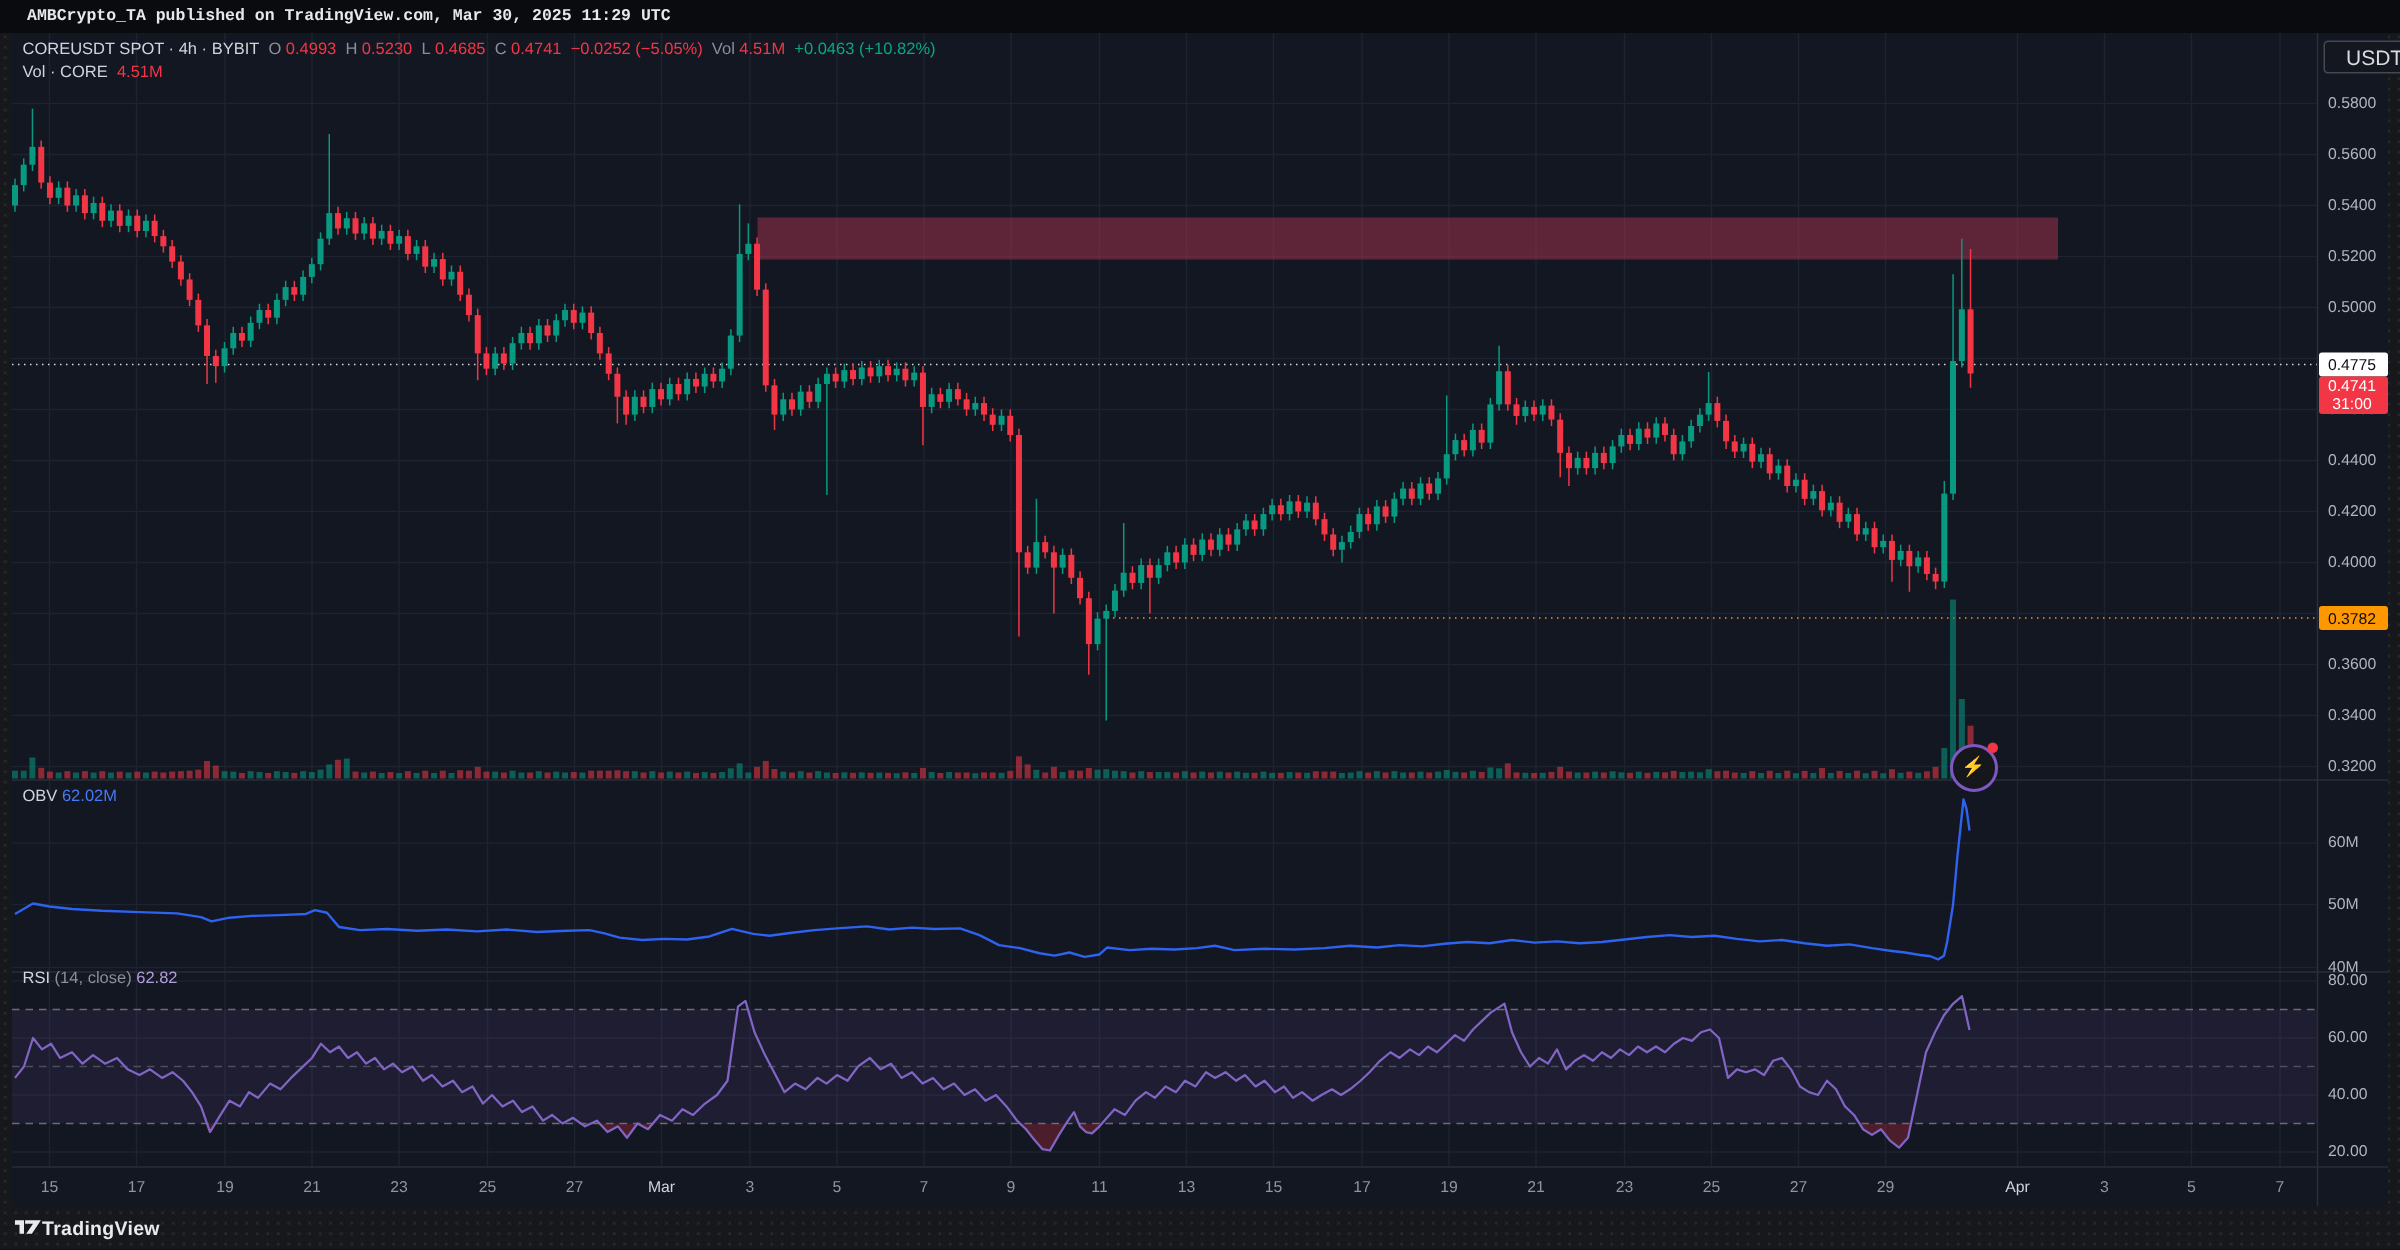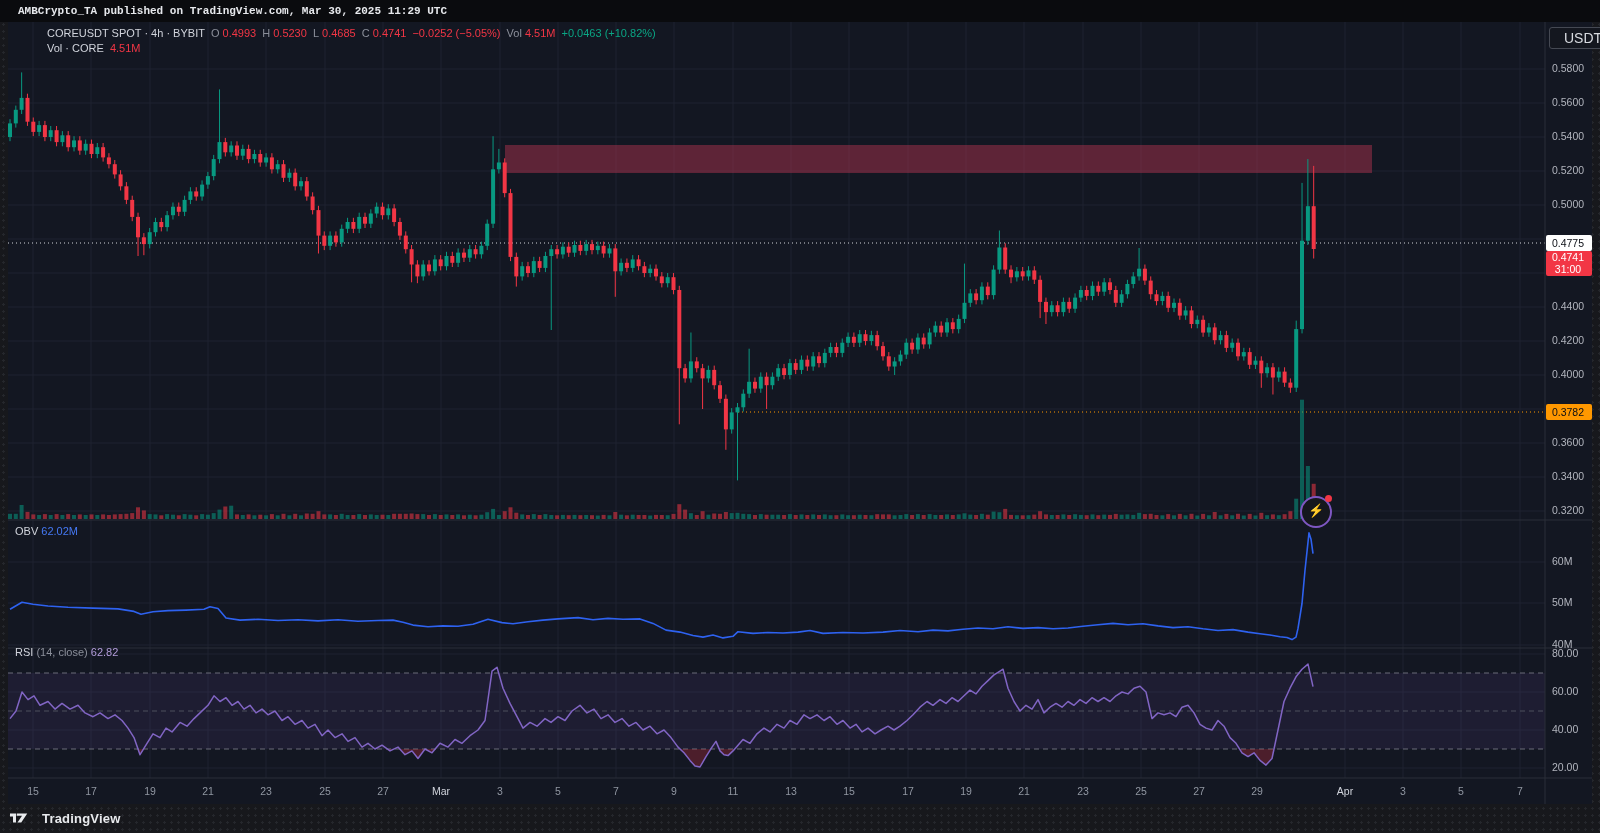--- a/index.html
+++ b/index.html
@@ -3,32 +3,32 @@
 <meta charset="utf-8">
 <style>
   html,body{margin:0;padding:0;background:#0c0d10;font-family:"Liberation Sans",sans-serif;}
   .frame{position:relative;width:1600px;height:833px;overflow:hidden;
     background:#17181c;
     background-image:radial-gradient(#25272c 1px, transparent 1.2px);
     background-size:7px 7px;}
   .pubbar{position:absolute;left:0;top:0;width:1600px;height:22px;background:#0a0b0e;
     color:#e6e8ec;font-size:11px;font-weight:bold;line-height:22px;padding-left:18px;box-sizing:border-box;font-family:Liberation Mono, monospace;}
   .chart{position:absolute;left:8px;top:22px;width:1584px;height:782px;background:#131722;}
-  .legend{position:absolute;left:7px;top:4px;font-size:11px;color:#d1d4dc;white-space:nowrap;margin-left:32px;}
+  .legend{position:absolute;left:7px;top:4px;font-size:11px;color:#d1d4dc;white-space:nowrap;}
   .legend .row{height:15px;line-height:15px;}
   .lg-gray{color:#8b8f9a;} .lg-red{color:#f23645;} .lg-green{color:#0aa584;} .lg-blue{color:#4579f5;} .lg-purple{color:#b39ddb;}
   .legend span{margin-right:3px;}
   .ind-label{position:absolute;left:7px;font-size:11px;color:#d1d4dc;white-space:nowrap;}
   .usdt{position:absolute;left:1541px;top:5px;padding:2px 14px;border:1px solid #454953;border-radius:3px;
     background:#14171f;color:#d8dbe0;font-size:14px;cursor:pointer;}
   .flashbtn{position:absolute;left:1292px;top:474px;width:28px;height:28px;border-radius:50%;
     background:#15171d;border:2px solid #7e57c2;color:#cfc3ec;text-align:center;line-height:25px;font-size:13px;cursor:pointer;}
   .flashbtn .dot{position:absolute;right:-2px;top:-3px;width:7px;height:7px;border-radius:50%;background:#f23645;}
   .footer{position:absolute;left:10px;top:808px;height:20px;display:flex;align-items:center;color:#e8eaed;}
-  .footer .brand{font-size:13px;font-weight:bold;margin-left:14px;letter-spacing:.2px;}
+  .footer .brand{font-size:13px;font-weight:bold;margin-left:0;letter-spacing:.2px;}
   svg text{font-family:"Liberation Sans",sans-serif;}
 </style>
 </head>
 <body>
 
 <div class="frame">
 
   <div class="pubbar">
     <span>AMBCrypto_TA published on TradingView.com, Mar 30, 2025 11:29 UTC</span>
   </div>

